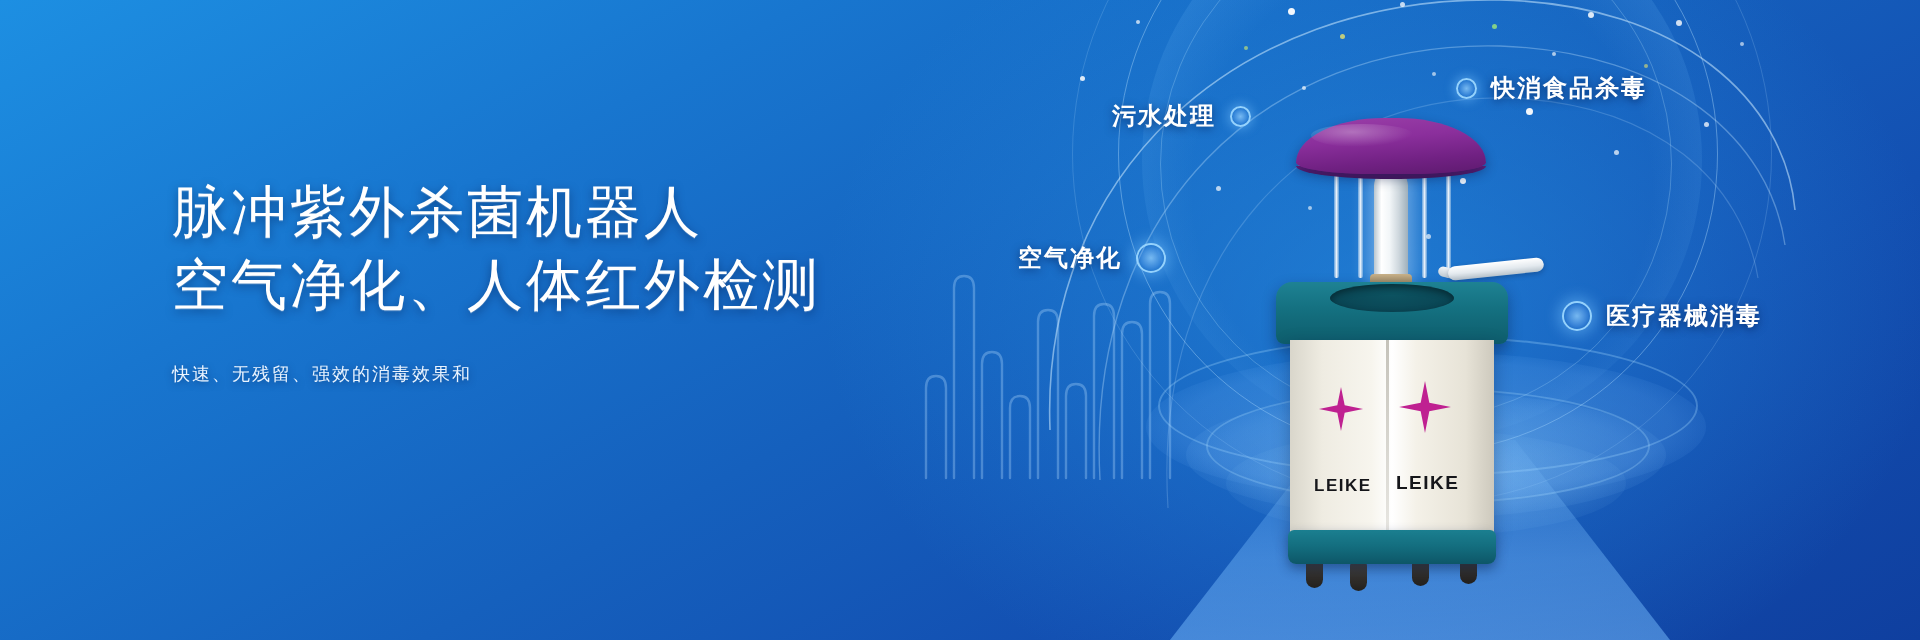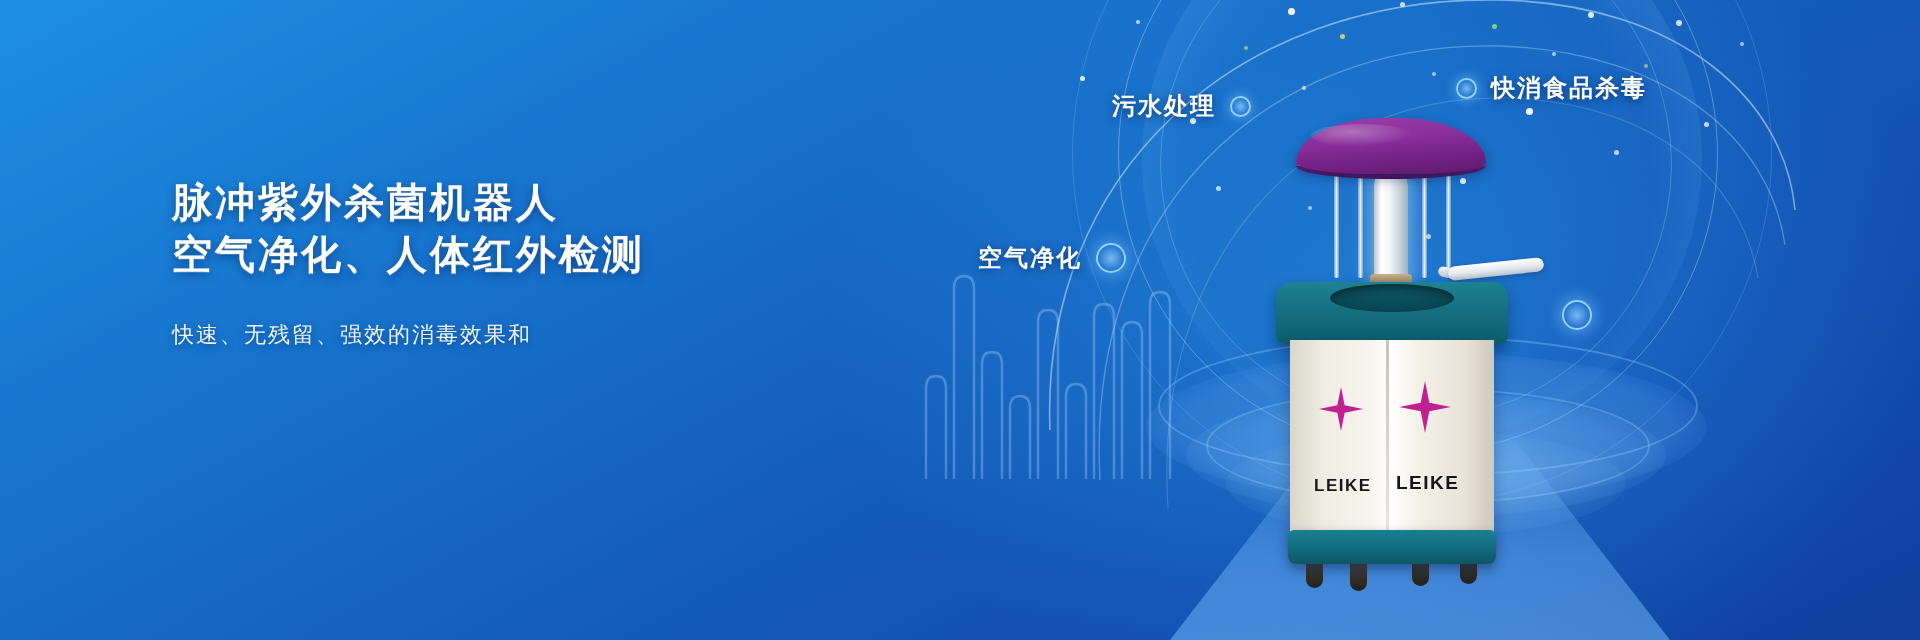--- a/index.html
+++ b/index.html
@@ -56,49 +56,49 @@
   .wave{position:absolute;left:920px;top:268px;width:260px;height:220px;pointer-events:none;opacity:.55;}
 
   .arcs{position:absolute;left:980px;top:-40px;width:820px;height:560px;pointer-events:none;}
 
   .particles{position:absolute;left:1040px;top:-10px;width:740px;height:330px;pointer-events:none;}
   .pt{position:absolute;border-radius:50%;background:#ffffff;}
 
   
   .copy{position:absolute;left:172px;top:176px;width:760px;}
   .headline{
-    color:#ffffff;font-size:40px;line-height:1.30;font-weight:700;
+    color:#ffffff;font-size:56px;line-height:1.30;font-weight:400;
     letter-spacing:3px;
     text-shadow:0 3px 10px rgba(4,32,86,.55), 0 1px 0 rgba(255,255,255,.25);
     white-space:nowrap;
   }
   .headline .l2{display:block;}
   .subcopy{margin-top:34px;}
   .subline{
-    color:#eaf4ff;font-size:22px;line-height:1.95;letter-spacing:2px;
+    color:#eaf4ff;font-size:18px;line-height:1.95;letter-spacing:2px;
     text-shadow:0 2px 7px rgba(4,32,86,.5);white-space:nowrap;font-weight:500;
   }
 
   
   .callout{position:absolute;display:flex;align-items:center;gap:14px;white-space:nowrap;}
   .callout .cap{
     color:#ffffff;font-size:24px;font-weight:700;letter-spacing:2px;
     text-shadow:0 2px 8px rgba(4,32,86,.7);
   }
   .marker{
     width:26px;height:26px;border-radius:50%;flex:none;position:relative;
     border:2px solid rgba(155,215,255,.95);
     background:radial-gradient(circle at 50% 50%, rgba(150,210,255,.75) 0%, rgba(120,185,255,.30) 55%, rgba(120,185,255,0) 78%);
     box-shadow:0 0 14px 4px rgba(120,195,255,.45);
   }
   .marker.small{width:17px;height:17px;border-width:2px;box-shadow:0 0 10px 3px rgba(120,195,255,.40);}
 
-  .c-wastewater{left:1112px;top:90px;}
+  .c-wastewater{left:1112px;top:100px;}
   .c-food{left:1456px;top:72px;}
-  .c-air{left:978px;top:242px;}
+  .c-air{left:1018px;top:242px;}
   .c-medical{left:1562px;top:300px;}
 
   
   .robot{position:absolute;left:1262px;top:118px;width:260px;height:462px;}
 
   .dome{
     position:absolute;left:34px;top:0;width:190px;height:56px;
     background:linear-gradient(175deg,#9a3fa8 0%,#8b2f9c 38%,#712183 72%,#5d1a6e 100%);
     border-radius:50% 50% 46% 46% / 86% 86% 22% 22%;
     box-shadow:0 5px 12px rgba(10,25,70,.45);
@@ -278,20 +278,21 @@
     <span class="cap">快消食品杀毒</span>
   </div>
 
   <div class="callout c-air">
     <span class="cap">空气净化</span>
     <span class="marker"></span>
   </div>
 
   <div class="callout c-medical">
     <span class="marker"></span>
+    <span class="cap">医疗器械消毒</span>
   </div>
 
   <div class="robot">
     <div class="rod r1"></div>
     <div class="rod r2"></div>
     <div class="rod r3"></div>
     <div class="rod r4"></div>
     <div class="lamp"></div>
     <div class="collar"></div>
     <div class="dome-lip"></div>

